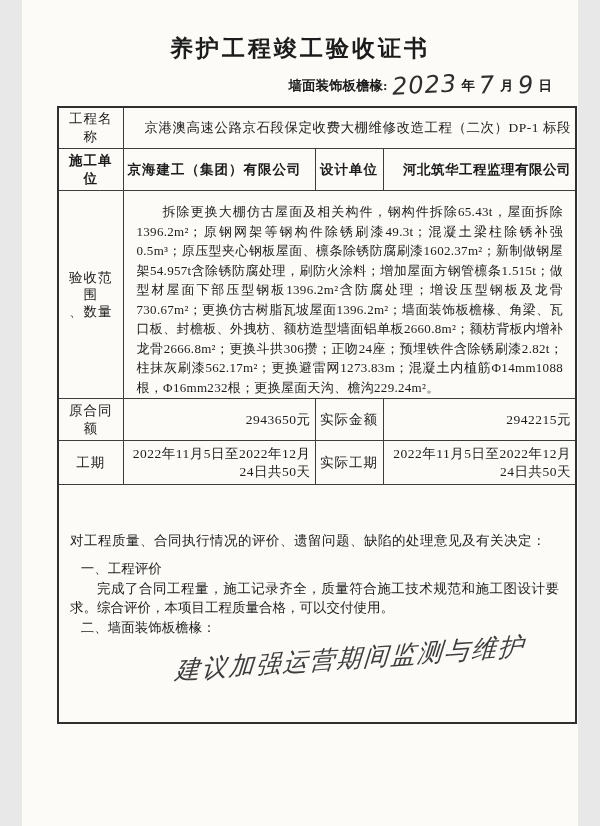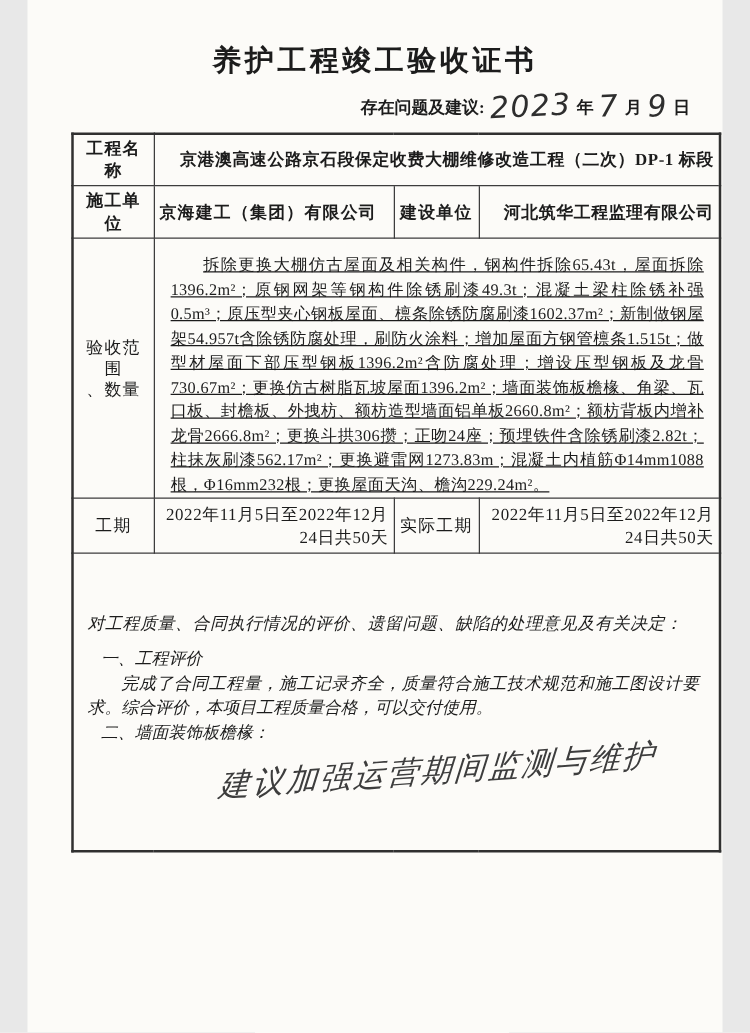--- a/index.html
+++ b/index.html
@@ -30,57 +30,56 @@
     border:2px solid #303030;
   }
   table.cert td {
     border:1.5px solid #3d3d3d; font-size:13.5px;
     padding:2px 4px; vertical-align:middle; overflow:hidden;
   }
   col.c-lab1 { width:65px; }
   col.c-val1 { width:192px; }
   col.c-lab2 { width:68px; }
   col.c-val2 { width:193px; }
-  tr.r1 { height:41px;font-weight:bold; } tr.r2 { height:43px; } tr.r3 { height:42px;font-weight:bold; }
+  tr.r1 { height:41px; } tr.r2 { height:43px; } tr.r3 { height:42px;font-weight:bold; }
   tr.r4 { height:194px; } tr.r5 { height:42px; } tr.r6 { height:44px;margin-top:12px; }
   tr.r7 { height:238px; }
   .label { text-align:center; letter-spacing:1px; }
   .label .lab-line { display:block; line-height:17px; }
   .val-left  { text-align:left; padding-left:8px; letter-spacing:1px; }
   .val-center{ text-align:right; letter-spacing:0.5px; }
   .scope-cell { vertical-align:top; padding:0; }
   .scope-text {
     margin:0; padding:9px 8px 4px 9px; font-size:13px; line-height:19.5px;
     text-align:justify; text-indent:2em; max-height:190px; overflow:hidden;
     letter-spacing:0.3px;
-    text-decoration:underline;
   }
   .eval-cell { vertical-align:top; padding:0; }
-  .eval-cell p { margin:0; font-size:13.5px; line-height:19px;font-style:italic; }
+  .eval-cell p { margin:0; font-size:13.5px; line-height:19px; }
   .eval-heading { padding:9px 10px 0 7px; letter-spacing:0.5px; }
   .s1-title { padding:9px 10px 0 7px; text-indent:0.8em; }
   .s1-body  { padding:1px 12px 0 7px; text-indent:2em; text-align:justify; line-height:19.5px; }
   .s2-title { padding:1px 10px 0 7px; text-indent:0.8em; }
   .handwritten-note {
     margin:20px 0 0 112px; width:fit-content;
     font-size:25px; line-height:28px; color:#3d3d3d;
     font-style:italic; letter-spacing:2px; font-weight:normal;
     transform:rotate(-4deg) skewX(-8deg); transform-origin:left center;
     font-family:"DejaVu Sans","Liberation Sans",sans-serif;
   }
 </style>
 </head>
 <body>
 
 <div class="page">
 
   <div class="doc-title">养护工程竣工验收证书</div>
 
   <div class="date-line">
-    <span>存在问题及建议:</span>
+    <span>墙面装饰板檐椽:</span>
     <span class="hand">2023</span>
     <span>年</span>
     <span class="hand">7</span>
     <span>月</span>
     <span class="hand">9</span>
     <span>日</span>
   </div>
 
   <table class="cert">
     <colgroup>
@@ -93,34 +92,40 @@
     <tbody>
         <tr class="r1">
       <td class="label">工程名称</td>
       <td class="val-center" colspan="3">京港澳高速公路京石段保定收费大棚维修改造工程（二次）DP-1 标段</td>
     </tr>
 
 
     <tr class="r3">
       <td class="label">施工单位</td>
       <td class="val-left">京海建工（集团）有限公司</td>
-      <td class="label">建设单位</td>
+      <td class="label">设计单位</td>
       <td class="val-center">河北筑华工程监理有限公司</td>
     </tr>
 
     <tr class="r4">
       <td class="label">
         <span class="lab-line">验收范围</span>
         <span class="lab-line">、数量</span>
       </td>
       <td class="scope-cell" colspan="3">
         <p class="scope-text">拆除更换大棚仿古屋面及相关构件，钢构件拆除65.43t，屋面拆除1396.2m²；原钢网架等钢构件除锈刷漆49.3t；混凝土梁柱除锈补强0.5m³；原压型夹心钢板屋面、檩条除锈防腐刷漆1602.37m²；新制做钢屋架54.957t含除锈防腐处理，刷防火涂料；增加屋面方钢管檩条1.515t；做型材屋面下部压型钢板1396.2m²含防腐处理；增设压型钢板及龙骨730.67m²；更换仿古树脂瓦坡屋面1396.2m²；墙面装饰板檐椽、角梁、瓦口板、封檐板、外拽枋、额枋造型墙面铝单板2660.8m²；额枋背板内增补龙骨2666.8m²；更换斗拱306攒；正吻24座；预埋铁件含除锈刷漆2.82t；柱抹灰刷漆562.17m²；更换避雷网1273.83m；混凝土内植筋Φ14mm1088根，Φ16mm232根；更换屋面天沟、檐沟229.24m²。</p>
       </td>
     </tr>
 
+    <tr class="r5">
+      <td class="label">原合同额</td>
+      <td class="val-center">2943650元</td>
+      <td class="label">实际金额</td>
+      <td class="val-center">2942215元</td>
+    </tr>
 
     <tr class="r6">
       <td class="label">工期</td>
       <td class="val-center">2022年11月5日至2022年12月24日共50天</td>
       <td class="label">实际工期</td>
       <td class="val-center">2022年11月5日至2022年12月24日共50天</td>
     </tr>
 
     <tr class="r7">
       <td class="eval-cell" colspan="4">

